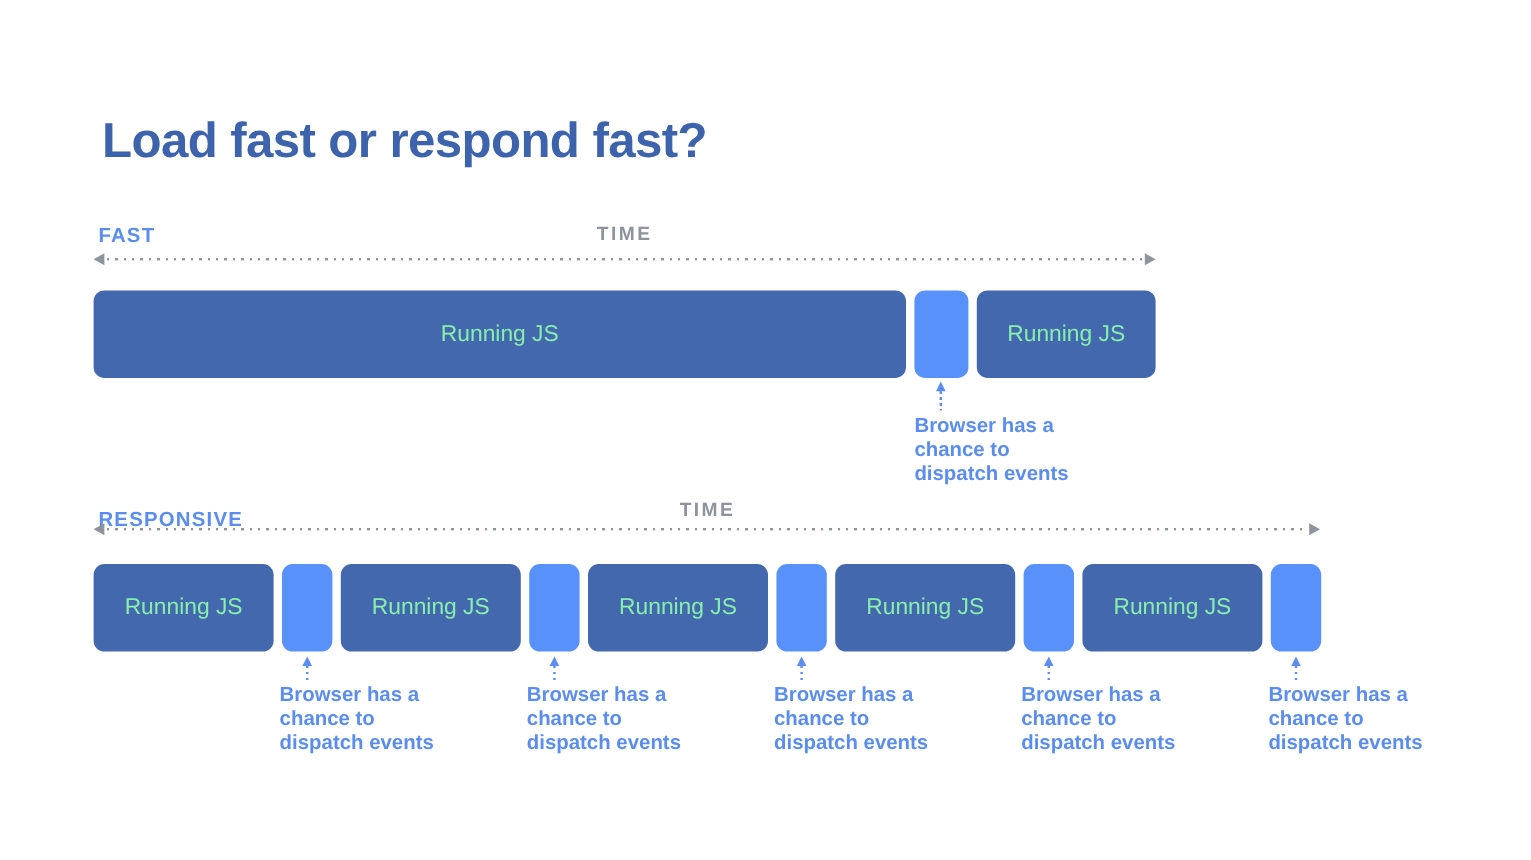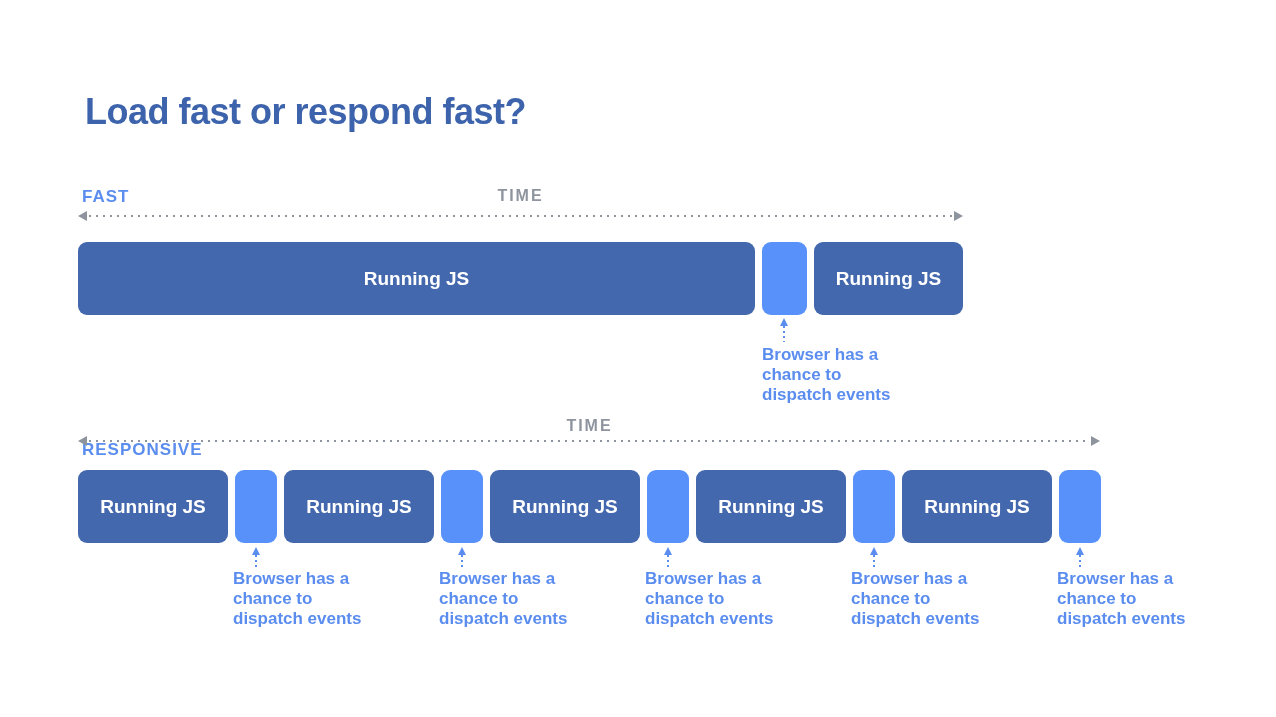--- a/index.html
+++ b/index.html
@@ -11,21 +11,21 @@
     --timeline-dots:#8e949e;
     --annotation:#5b8def;
   }
   html,body{margin:0;padding:0;}
   body{
     width:1276px;height:717px;position:relative;background:#ffffff;overflow:hidden;
     font-family:"Liberation Sans",sans-serif;
   }
   .slide-title{
     position:absolute;left:85px;top:70px;
-    font-size:36px;font-weight:bold;line-height:1;color:var(--title);
+    font-size:41px;font-weight:bold;line-height:1;color:var(--title);
     letter-spacing:-0.5px;
   }
   .section-label{
     position:absolute;font-size:17px;font-weight:bold;letter-spacing:1px;
     color:var(--section-label);
   }
   .time-label{
     position:absolute;font-size:16px;font-weight:bold;letter-spacing:2px;
     color:var(--time-label);text-align:center;
   }
@@ -33,21 +33,21 @@
     position:absolute;height:2px;
     background-image:repeating-linear-gradient(to right,var(--timeline-dots) 0 2px,transparent 2px 7px);
   }
   .ah{position:absolute;width:0;height:0;}
   .ah-left{border-top:5px solid transparent;border-bottom:5px solid transparent;border-right:9px solid var(--timeline-dots);}
   .ah-right{border-top:5px solid transparent;border-bottom:5px solid transparent;border-left:9px solid var(--timeline-dots);}
   .seg{
     position:absolute;height:73px;border-radius:9px;
     display:flex;align-items:center;justify-content:center;
   }
-  .seg-js{background:var(--running-js);color:#ffffff;font-size:19px;font-weight:bold;}
+  .seg-js{background:var(--running-js);color:#86efac;font-size:19px;font-weight:normal;}
   .seg-gap{background:var(--event-gap);}
   .up-head{
     position:absolute;width:0;height:0;
     border-left:4px solid transparent;border-right:4px solid transparent;
     border-bottom:8px solid var(--annotation);
   }
   .up-stem{
     position:absolute;width:2px;
     background-image:repeating-linear-gradient(to bottom,var(--annotation) 0 2px,transparent 2px 5px);
   }
@@ -77,21 +77,21 @@
 <div>
   <span class="up-head" style="left:780px;top:318px;"></span>
   <span class="up-stem" style="left:783px;top:326px;height:16px;"></span>
   <div class="ann" style="left:762px;top:345px;">
     <div>Browser has a</div>
     <div>chance to</div>
     <div>dispatch events</div>
   </div>
 </div>
 
-<div class="section-label" style="left:82px;top:440px;text-align:right;">RESPONSIVE</div>
+<div class="section-label" style="left:82px;top:423px;text-align:right;">RESPONSIVE</div>
 <div class="time-label" style="left:78px;top:417px;width:1023px;">TIME</div>
 
 <div>
   <span class="ah ah-left" style="left:78px;top:436px;"></span>
   <div class="dotline-h" style="left:89px;top:440px;width:1001px;"></div>
   <span class="ah ah-right" style="left:1091px;top:436px;"></span>
 </div>
 
 <div class="seg seg-js" style="left:78px;top:470px;width:150px;">Running JS</div>
 <div class="seg seg-gap" style="left:235px;top:470px;width:42px;"></div>

